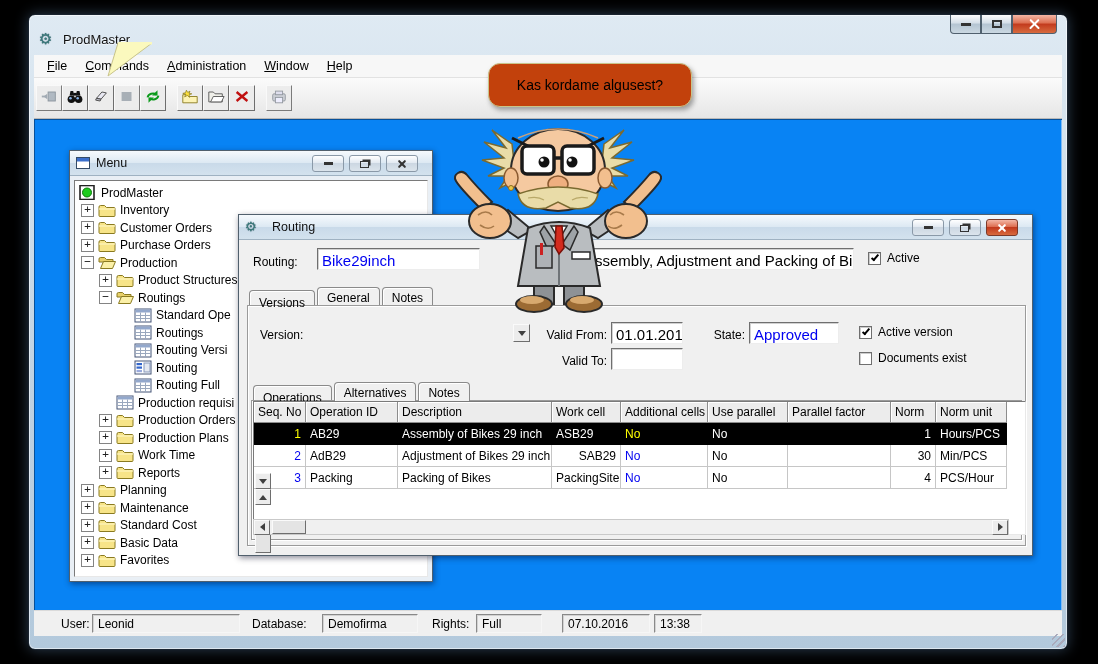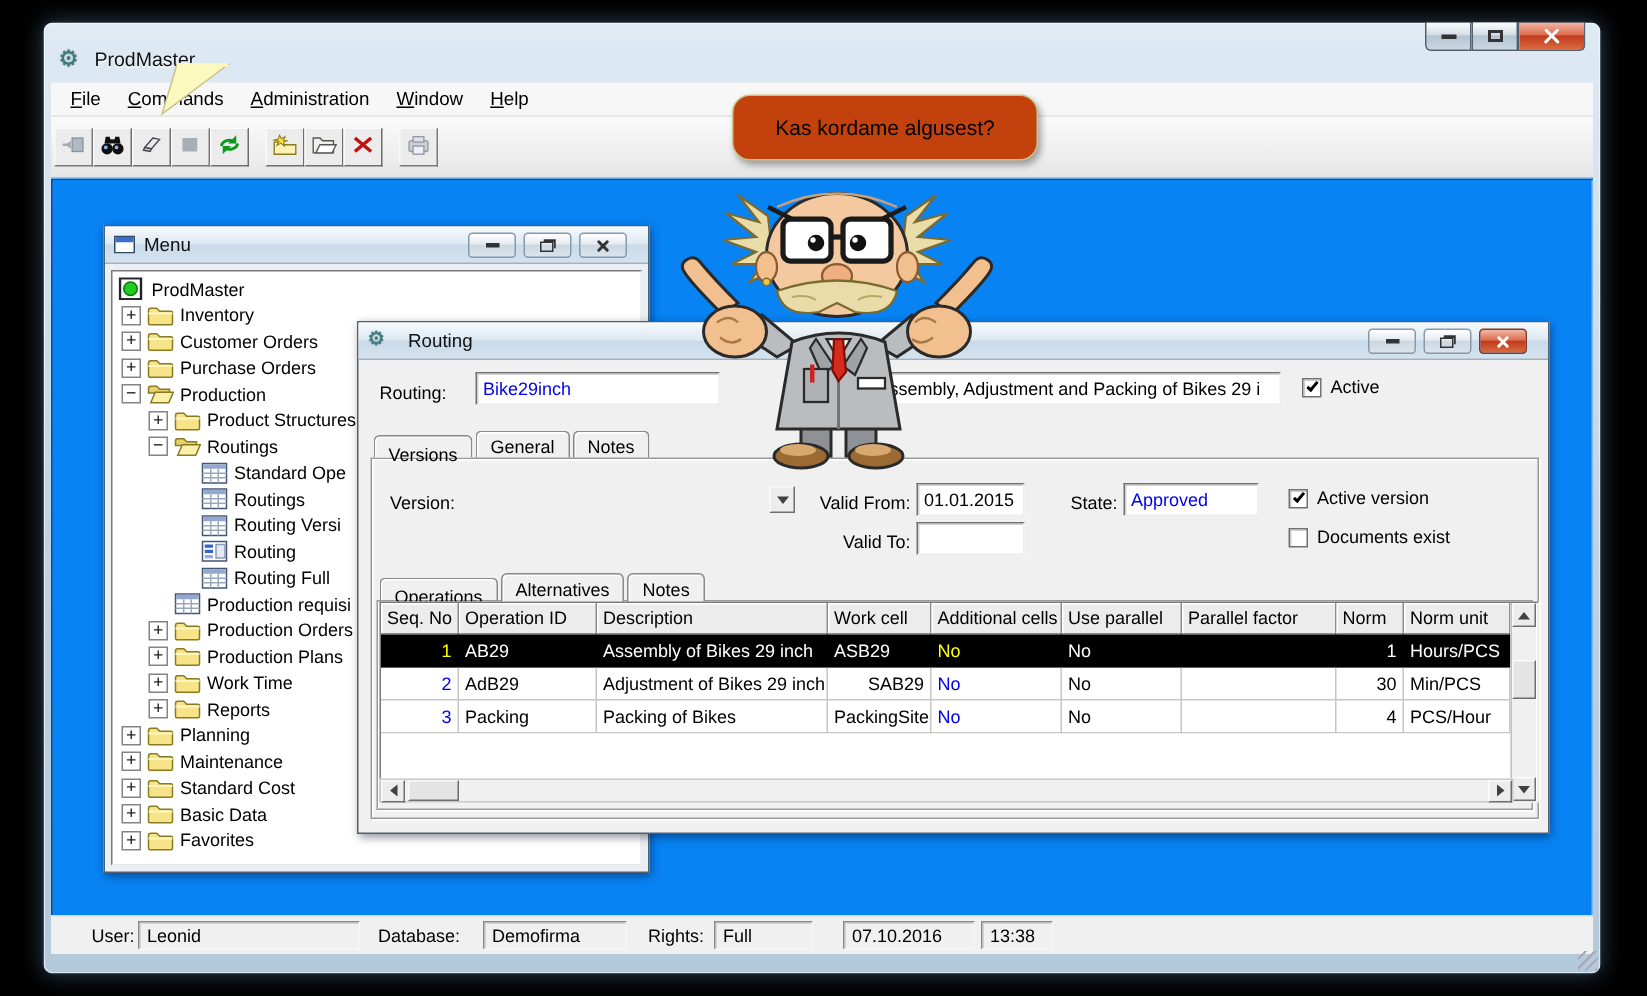--- a/index.html
+++ b/index.html
@@ -73,21 +73,21 @@
     font-size:11px; line-height:10px; text-align:center; color:#222; margin-right:4px; font-family:"DejaVu Sans Mono",monospace; }
   .exp-spacer { width:17px; min-width:17px; }
   .tree-icon { width:18px; height:15px; min-width:18px; margin-right:4px; }
   .tree-icon svg { width:18px; height:15px; }
   .tree-label { font-size:12px; }
 
   
   #routing-window { left:204px; top:95px; width:795px; height:342px; z-index:20; background:#f0f0f0; }
   .rw-label { position:absolute; font-size:12px; }
   .field { position:absolute; background:#fff; border:1px solid #6f6f6f; border-bottom-color:#ededed; border-right-color:#ededed;
-    box-shadow:inset 1px 1px 0 rgba(0,0,0,.18); height:22px; font-size:12px; padding:3px 4px 0 4px; white-space:nowrap; overflow:hidden; }
+    box-shadow:inset 1px 1px 0 rgba(0,0,0,.18); height:22px; font-size:15px; padding:3px 4px 0 4px; white-space:nowrap; overflow:hidden; }
   .blue-val { color:#0000f0; }
   .checkline { position:absolute; display:flex; align-items:center; gap:6px; font-size:12px; }
   .checkbox { width:13px; height:13px; background:#fff; border:1px solid #6f6f6f;
     box-shadow:inset 1px 1px 0 rgba(0,0,0,.2); position:relative; }
   .checkbox .checkmark { position:absolute; left:3.5px; top:0.5px; width:4px; height:8px;
     border-right:2px solid #000; border-bottom:2px solid #000; transform:rotate(40deg); display:none; }
   .checkbox.checked .checkmark { display:block; }
 
   .tabstrip { position:absolute; display:flex; align-items:flex-end; height:24px; }
   .tab { background:#f0f0f0; border:1px solid #8a8a8a; border-bottom:none; border-radius:4px 4px 0 0;
@@ -539,21 +539,21 @@
         <span>Documents exist</span>
       </div>
 
       <div class="tabstrip" style="left:14px; top:161px; z-index:2;" id="inner-tabs">
           <div class="tab active">Operations</div>
           <div class="tab">Alternatives</div>
           <div class="tab">Notes</div>
         </div>
       <div class="etched-panel" style="left:12px; top:185px; width:771px; height:140px; z-index:1;"></div>
 
-      <div id="grid-wrap" style="z-index:2;">
+      <div id="grid-wrap" style="z-index:2;flex-direction:column;">
         <div id="grid-cols">
           <div class="grid-header" id="grid-header">
               <div class="gh-cell" style="width: 52px; min-width: 52px;">Seq. No</div>
               <div class="gh-cell" style="width: 92px; min-width: 92px;">Operation ID</div>
               <div class="gh-cell" style="width: 154px; min-width: 154px;">Description</div>
               <div class="gh-cell" style="width: 69px; min-width: 69px;">Work cell</div>
               <div class="gh-cell" style="width: 87px; min-width: 87px;">Additional cells</div>
               <div class="gh-cell" style="width: 80px; min-width: 80px;">Use parallel</div>
               <div class="gh-cell" style="width: 103px; min-width: 103px;">Parallel factor</div>
               <div class="gh-cell" style="width: 45px; min-width: 45px;">Norm</div>

